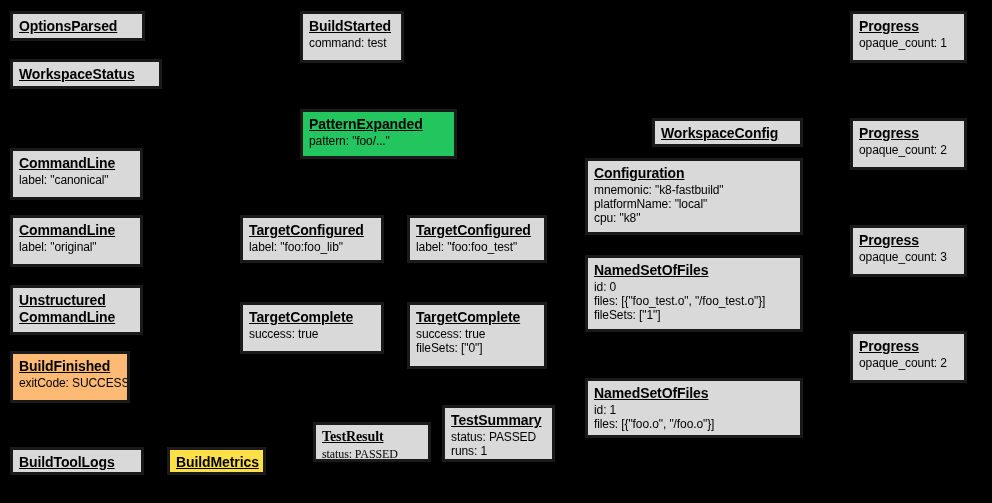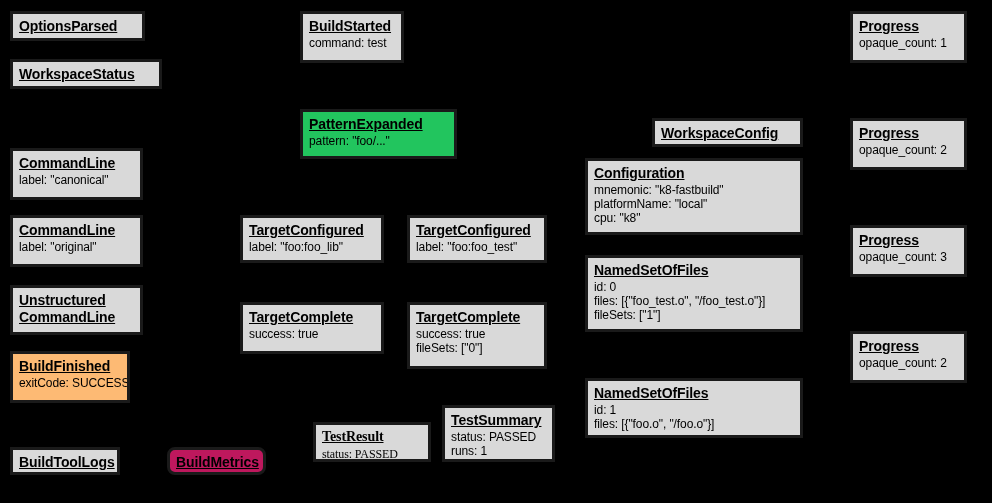--- a/index.html
+++ b/index.html
@@ -175,21 +175,21 @@
         <span class="node-field">status: PASSED</span>
         <span class="node-field">runs: 1</span>
       </span>
     </div>
     <div class="node" style="left: 313px; top: 422px; width: 118px; height: 40px; background: rgb(217, 217, 217); border-color: rgb(26, 26, 26); color: rgb(0, 0, 0); font-family: Liberation Serif, serif;">
       <span class="node-title">TestResult</span>
       <span class="node-fields">
         <span class="node-field">status: PASSED</span>
       </span>
     </div>
-    <div class="node" style="left: 10px; top: 447px; width: 110px; height: 28px; background: rgb(217, 217, 217); border-color: rgb(26, 26, 26); color: rgb(0, 0, 0);">
+    <div class="node" style="left: 10px; top: 447px; width: 134px; height: 28px; background: rgb(217, 217, 217); border-color: rgb(26, 26, 26); color: rgb(0, 0, 0);">
       <span class="node-title">BuildToolLogs</span>
       <span class="node-fields"></span>
     </div>
-    <div class="node" style="left: 167px; top: 447px; width: 99px; height: 28px; background: #be185d; border-color: rgb(26, 26, 26); color: rgb(0, 0, 0); border-radius: 8px;">
+    <div class="node" style="left: 167px; top: 447px; width: 99px; height: 28px; background: #fde047; border-color: rgb(26, 26, 26); color: rgb(0, 0, 0);">
       <span class="node-title">BuildMetrics</span>
       <span class="node-fields"></span>
     </div>
   </div>
 
 </body></html>

